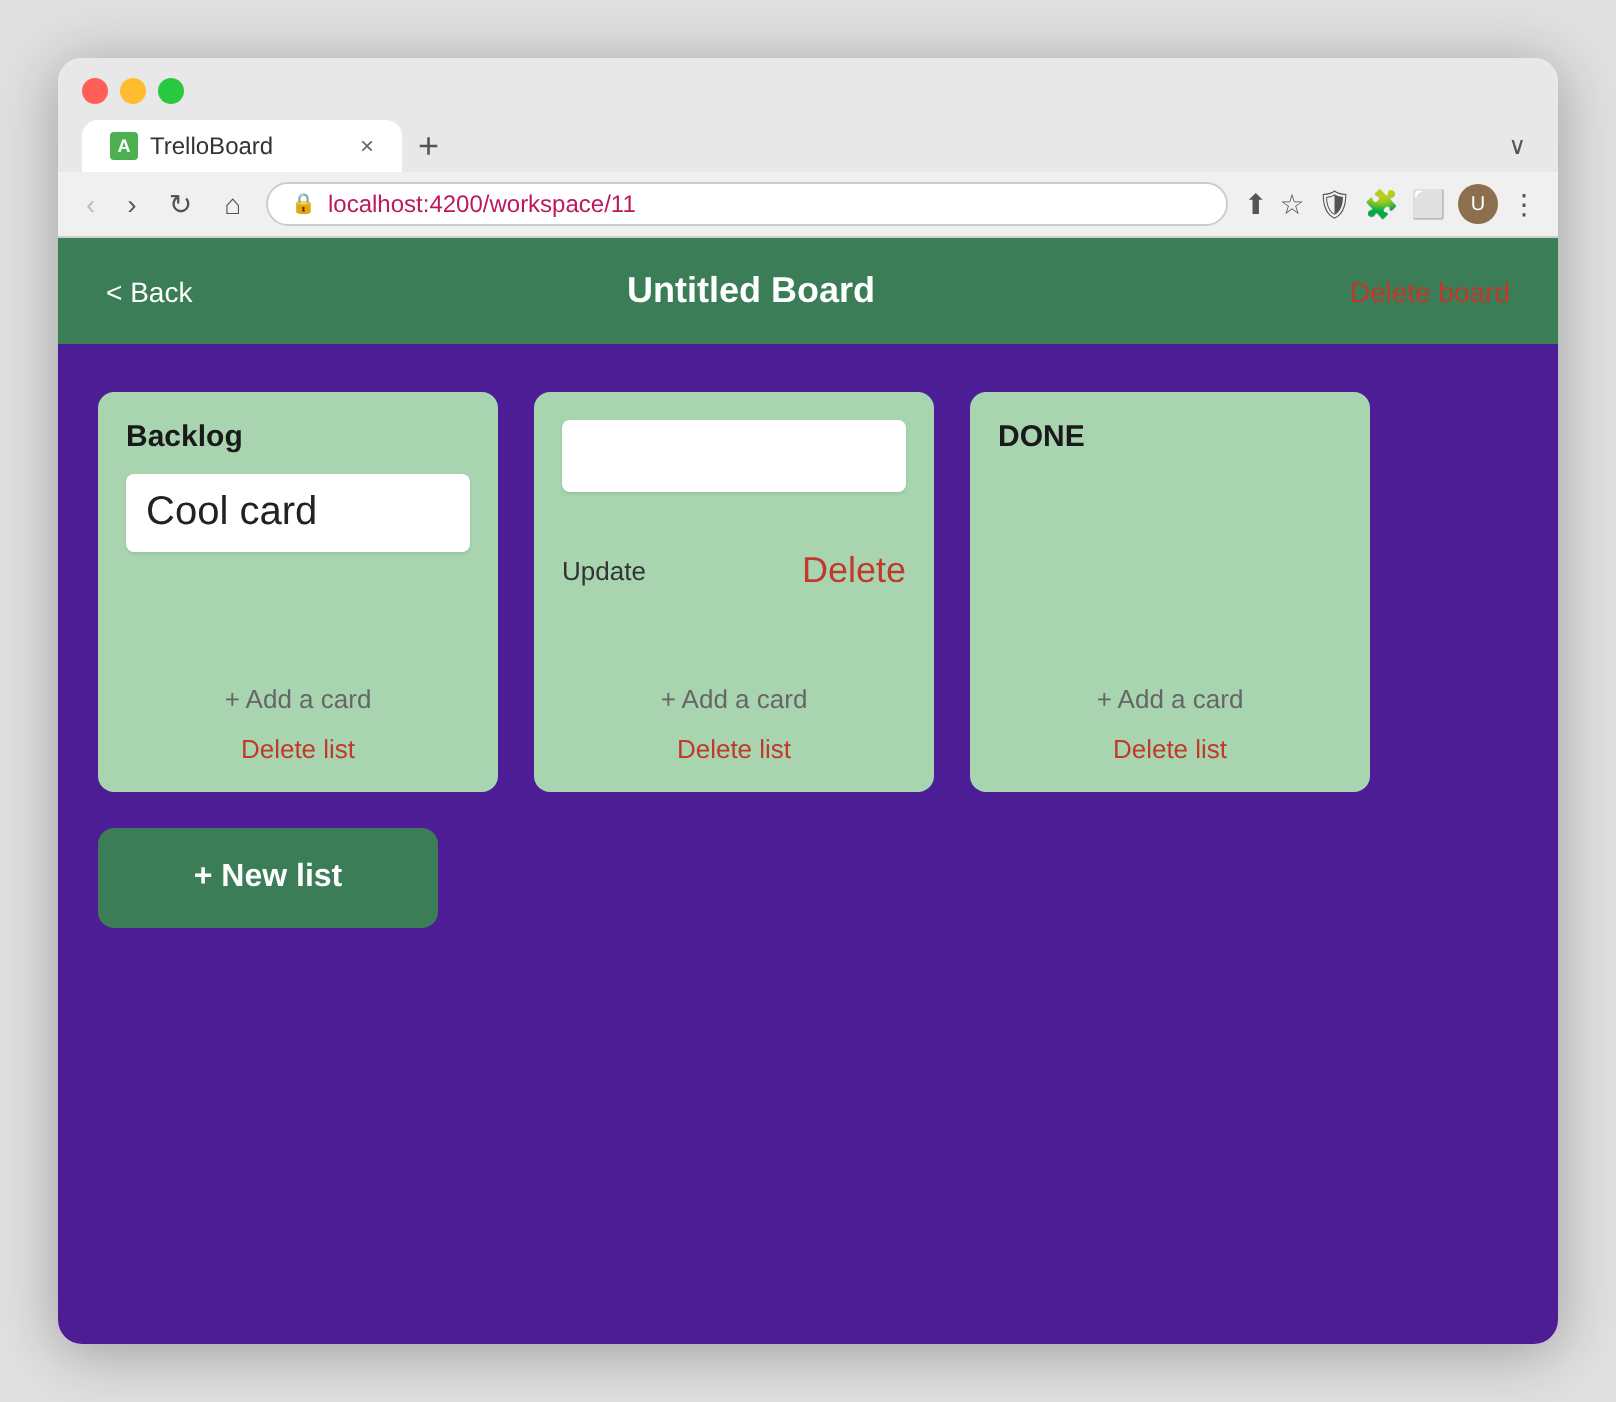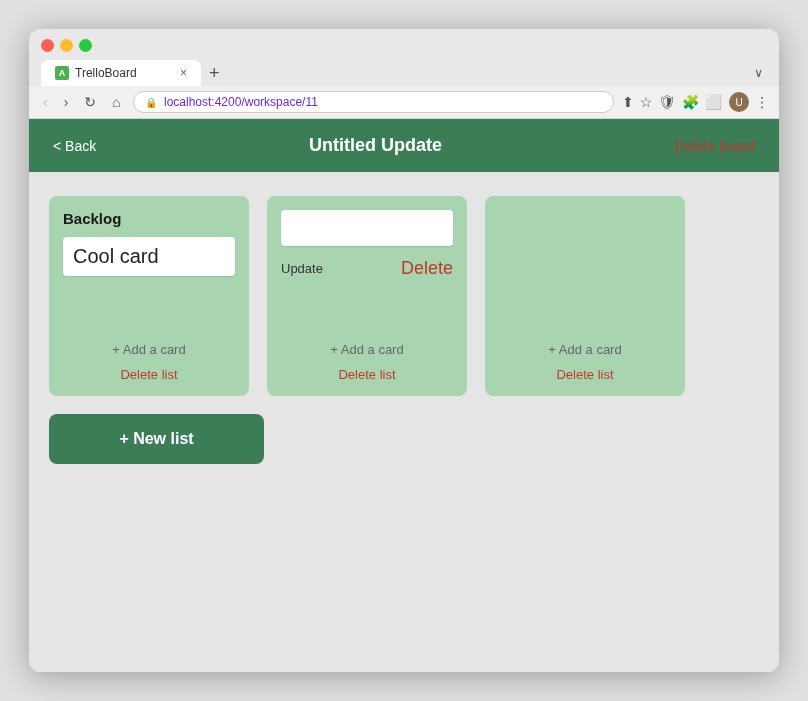--- a/index.html
+++ b/index.html
@@ -127,21 +127,21 @@
       padding: 3px 12px;
       font-size: 12px;
       color: #333;
       display: flex;
       align-items: center;
       gap: 6px;
     }
 
     .address-text {
       font-size: 12px;
-      color: #6d28d9;
+      color: #be185d;
     }
 
     .toolbar-icons {
       display: flex;
       align-items: center;
       gap: 6px;
       font-size: 14px;
       color: #555;
     }
 
@@ -192,21 +192,21 @@
       font-size: 14px;
       cursor: pointer;
       background: none;
       border: none;
       font-family: inherit;
       margin-left: 20px;
     }
 
     
     .board-content {
-      background: #e5e5e5;
+      background: #4c1d95;
       padding: 24px 20px;
       min-height: 500px;
     }
 
     .lists-container {
       display: flex;
       gap: 18px;
       align-items: flex-start;
       flex-wrap: wrap;
     }
@@ -244,21 +244,21 @@
       font-size: 14px;
       color: #222;
       box-shadow: 0 1px 2px rgba(0,0,0,0.1);
       min-height: 36px;
     }
 
     .card-actions {
       display: flex;
       align-items: center;
       justify-content: space-between;
-      margin-top: 2px;
+      margin-top: 19px;
     }
 
     .update-btn {
       font-size: 13px;
       color: #333;
       cursor: pointer;
       background: none;
       border: none;
       font-family: inherit;
     }
@@ -289,21 +289,21 @@
 
     .new-list-btn {
       background: #3a7d57;
       color: #fff;
       border: none;
       border-radius: 8px;
       padding: 16px 24px;
       font-size: 16px;
       font-weight: 600;
       cursor: pointer;
-      width: 215px;
+      width: 170px;
       text-align: center;
       font-family: inherit;
     }
 
     .spacer { flex: 1; }
 
     .lock-icon-small {
       font-size: 10px;
       color: #888;
     }
@@ -345,21 +345,21 @@
       <span class="toolbar-icon">🛡</span>
       <span class="toolbar-icon">🧩</span>
       <span class="toolbar-icon">⬜</span>
       <div class="avatar-circle">U</div>
       <span class="toolbar-icon">⋮</span>
     </div>
   </div>
 
   <div class="app-header">
     <a class="back-link">&lt; Back</a>
-    <span class="board-title">Untitled Update</span>
+    <span class="board-title">Untitled Board</span>
     <button class="delete-board-btn">Delete board</button>
   </div>
 
   <div class="board-content">
     <div class="lists-container">
 
       <div class="list-column">
         <div class="list-title">Backlog</div>
         <div class="card">Cool card</div>
         <div class="spacer"></div>
@@ -376,20 +376,21 @@
             <button class="update-btn">Update</button>
             <button class="delete-card-btn">Delete</button>
           </div>
         </div>
         <div class="spacer"></div>
         <div class="add-card-btn">+ Add a card</div>
         <div class="delete-list-btn">Delete list</div>
       </div>
 
       <div class="list-column">
+        <div class="list-title">DONE</div>
         <div class="spacer"></div>
         <div class="add-card-btn">+ Add a card</div>
         <div class="delete-list-btn">Delete list</div>
       </div>
 
       <div style="display:flex; align-items:flex-start; padding-top: 0;">
         <button class="new-list-btn">+ New list</button>
       </div>
 
     </div>

